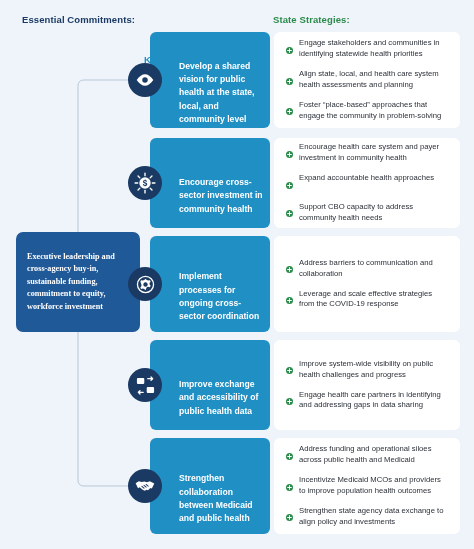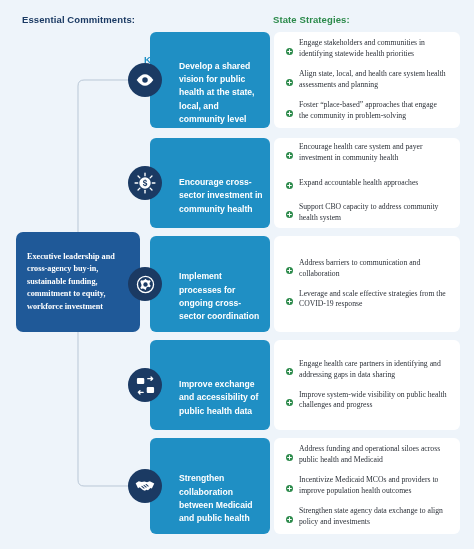--- a/index.html
+++ b/index.html
@@ -46,21 +46,21 @@
     width: 34px; height: 34px; border-radius: 50%;
     background: #1b3a63; display: flex; align-items: center; justify-content: center;
   }
   .icon-badge svg { display: block; }
   .strategies {
     position: absolute; left: 124px; top: 0; right: 0; height: 100%;
     background: #ffffff; border-radius: 6px;
     display: flex; flex-direction: column; justify-content: center;
     padding: 6px 13px 6px 12px;
   }
-  .strat-item { display: flex; align-items: center; margin: 4.5px 0; font-family: Liberation Serif, serif; }
+  .strat-item { display: flex; align-items: flex-start; margin: 4.5px 0; }
   .strat-bullet { flex: 0 0 auto; margin-right: 6px; margin-top: 1.5px; }
   .strat-text { font-size: 7.7px; color: #2b3038; line-height: 1.42; }
 </style>
 </head>
 <body>
 
 <div id="canvas">
 
   <div class="hdr" id="hdr-commit">Essential Commitments:</div>
   <div class="hdr" id="hdr-prior">Key Priorities:</div>
@@ -143,21 +143,21 @@
                 <circle cx="6" cy="6" r="6" fill="#2c8a4b"></circle>
                 <path d="M6 2.8v6.4M2.8 6h6.4" stroke="#fff" stroke-width="1.7" stroke-linecap="round"></path>
               </svg></span>
             <span class="strat-text">Expand accountable health approaches</span>
           </div>
           <div class="strat-item">
             <span class="strat-bullet"><svg width="7" height="7" viewBox="0 0 12 12">
                 <circle cx="6" cy="6" r="6" fill="#2c8a4b"></circle>
                 <path d="M6 2.8v6.4M2.8 6h6.4" stroke="#fff" stroke-width="1.7" stroke-linecap="round"></path>
               </svg></span>
-            <span class="strat-text">Support CBO capacity to address community health system</span>
+            <span class="strat-text">Support CBO capacity to address community health needs</span>
           </div>
         </div>
       </div>
       <div class="row" style="top: 236px; height: 96px; width: 310px;">
         <div class="priority">
           <div class="icon-badge">
             <svg width="21" height="21" viewBox="0 0 24 24">
               <circle cx="12" cy="12" r="9.2" fill="none" stroke="#fff" stroke-width="1.5"></circle>
               <path fill="#fff" d="M12 5.3l1.4 1.5a5.6 5.6 0 011.6.7l2-.5.9 1.6-1.3 1.6c.1.5.1 1.1 0 1.6l1.3 1.6-.9 1.6-2-.5a5.6 5.6 0 01-1.6.7L12 18.7l-1.4-1.5a5.6 5.6 0 01-1.6-.7l-2 .5-.9-1.6 1.3-1.6a6 6 0 010-1.6L6.1 8.6l.9-1.6 2 .5a5.6 5.6 0 011.6-.7L12 5.3z"></path>
               <circle cx="12" cy="12" r="2.5" fill="#1b3a63"></circle>
@@ -193,28 +193,28 @@
             </svg>
           </div>
           <div class="priority-text">Improve exchange and accessibility of public health data</div>
         </div>
         <div class="strategies">
           <div class="strat-item">
             <span class="strat-bullet"><svg width="7" height="7" viewBox="0 0 12 12">
                 <circle cx="6" cy="6" r="6" fill="#2c8a4b"></circle>
                 <path d="M6 2.8v6.4M2.8 6h6.4" stroke="#fff" stroke-width="1.7" stroke-linecap="round"></path>
               </svg></span>
+            <span class="strat-text">Improve system-wide visibility on public health challenges and progress</span>
+          </div>
+          <div class="strat-item">
+            <span class="strat-bullet"><svg width="7" height="7" viewBox="0 0 12 12">
+                <circle cx="6" cy="6" r="6" fill="#2c8a4b"></circle>
+                <path d="M6 2.8v6.4M2.8 6h6.4" stroke="#fff" stroke-width="1.7" stroke-linecap="round"></path>
+              </svg></span>
             <span class="strat-text">Engage health care partners in identifying and addressing gaps in data sharing</span>
-          </div>
-          <div class="strat-item">
-            <span class="strat-bullet"><svg width="7" height="7" viewBox="0 0 12 12">
-                <circle cx="6" cy="6" r="6" fill="#2c8a4b"></circle>
-                <path d="M6 2.8v6.4M2.8 6h6.4" stroke="#fff" stroke-width="1.7" stroke-linecap="round"></path>
-              </svg></span>
-            <span class="strat-text">Improve system-wide visibility on public health challenges and progress</span>
           </div>
         </div>
       </div>
       <div class="row" style="top: 438px; height: 96px; width: 310px;">
         <div class="priority">
           <div class="icon-badge">
             <svg width="22" height="22" viewBox="0 0 24 24">
               <path fill="#fff" d="M1.8 9.1l3.4-2.4 3.3 1 2.8-.7 2.9.8 3-1 4.9 2.6-2.6 5.3-1.6-.6-2.6 2.6-2-.6-1.3 1.2-2.2-.9-3.6-3.1-1.8 1.1L1.8 9.1z"></path>
               <path d="M8.6 12.4l2.3 2M10.9 11.2l2.3 2M13.2 10.3l2.2 1.9" stroke="#1b3a63" stroke-width="1.1" stroke-linecap="round" fill="none"></path>
             </svg>

